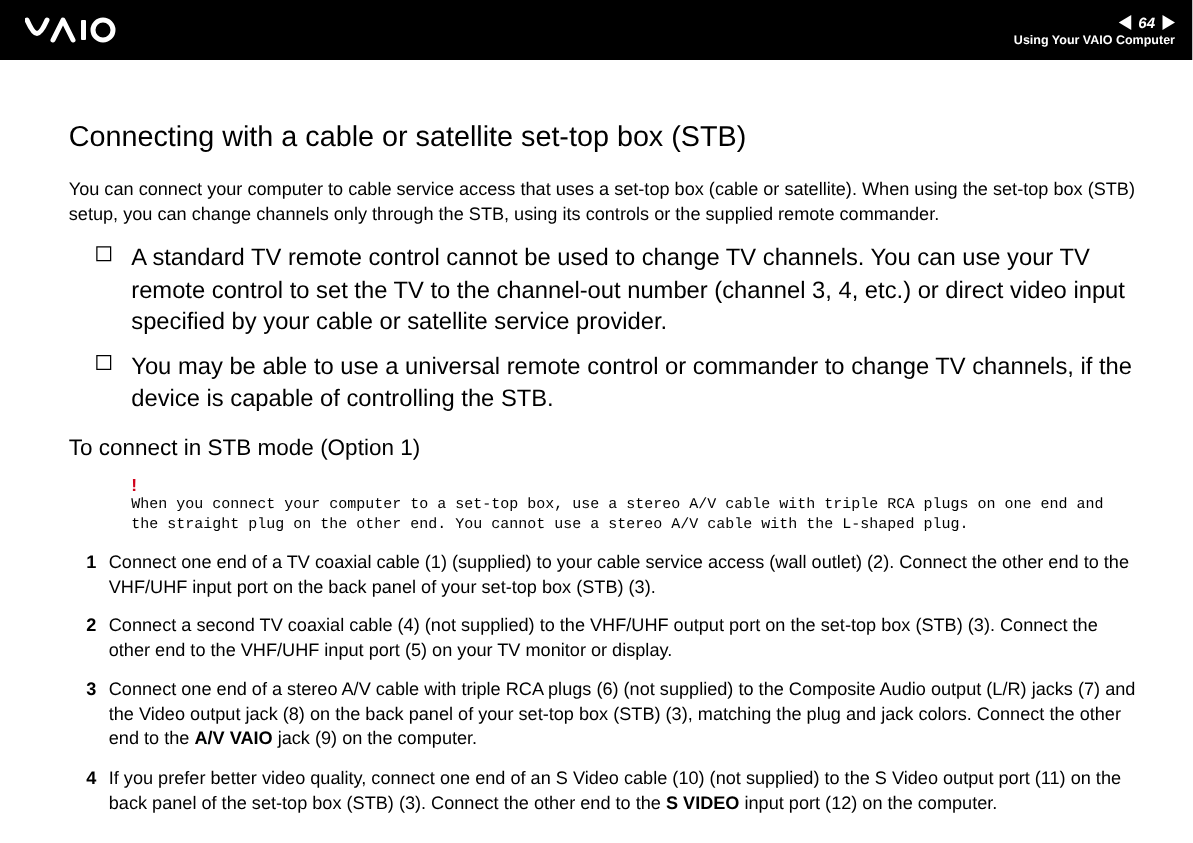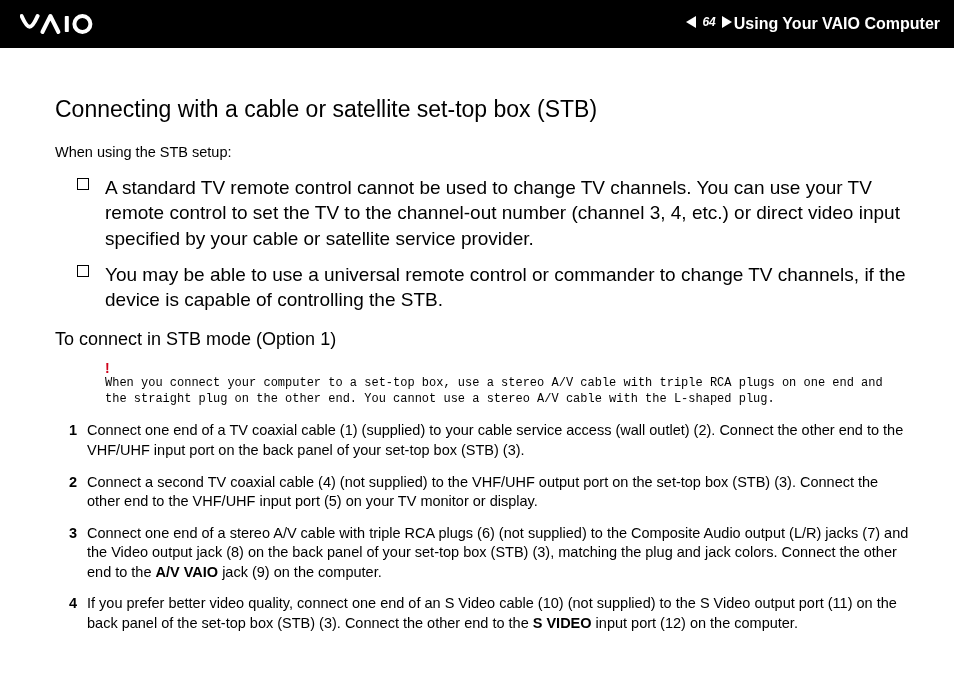--- a/index.html
+++ b/index.html
@@ -19,43 +19,43 @@
     align-items: center;
     justify-content: space-between;
     padding: 0 14px 0 20px;
   }
   .logo {
     color: #fff;
     height: 24px;
   }
   .header-right {
     display: flex;
-    flex-direction: row;
-    align-items: flex-start;
+    flex-direction: column;
+    align-items: flex-end;
     gap: 2px;
   }
   .page-nav {
     display: flex;
     align-items: center;
     gap: 6px;
     color: #fff;
     font-size: 12px;
     font-style: italic;
     font-weight: bold;
   }
   .arrow-left, .arrow-right {
     width: 0; height: 0;
     border-top: 6px solid transparent;
     border-bottom: 6px solid transparent;
   }
   .arrow-left { border-right: 10px solid #fff; }
   .arrow-right { border-left: 10px solid #fff; }
   .section-label {
     color: #fff;
-    font-size: 16px;
+    font-size: 10px;
     font-weight: bold;
   }
   .content {
     padding: 46px 44px 20px 36px;
     line-height: 1.35;
     margin-left: 19px;
   }
   .title {
     font-size: 23px;
     font-weight: 400;
@@ -137,22 +137,22 @@
       <span>64</span>
       <div class="arrow-right"></div>
     </div>
     <div class="section-label">Using Your VAIO Computer</div>
   </div>
 </div>
 
 <div class="content">
   <h1 class="title">Connecting with a cable or satellite set-top box (STB)</h1>
 
+  <p class="para">You can connect your computer to cable service access that uses a set-top box (cable or satellite). When using the set-top box (STB) setup, you can change channels only through the STB, using its controls or the supplied remote commander.</p>
 
-  <p class="para">When using the STB setup:</p>
 
   <ul class="bullets">
     <li>
       <span class="bullet-glyph"></span>
       <span>A standard TV remote control cannot be used to change TV channels. You can use your TV remote control to set the TV to the channel-out number (channel 3, 4, etc.) or direct video input specified by your cable or satellite service provider.</span>
     </li>
     <li>
       <span class="bullet-glyph"></span>
       <span>You may be able to use a universal remote control or commander to change TV channels, if the device is capable of controlling the STB.</span>
     </li>

